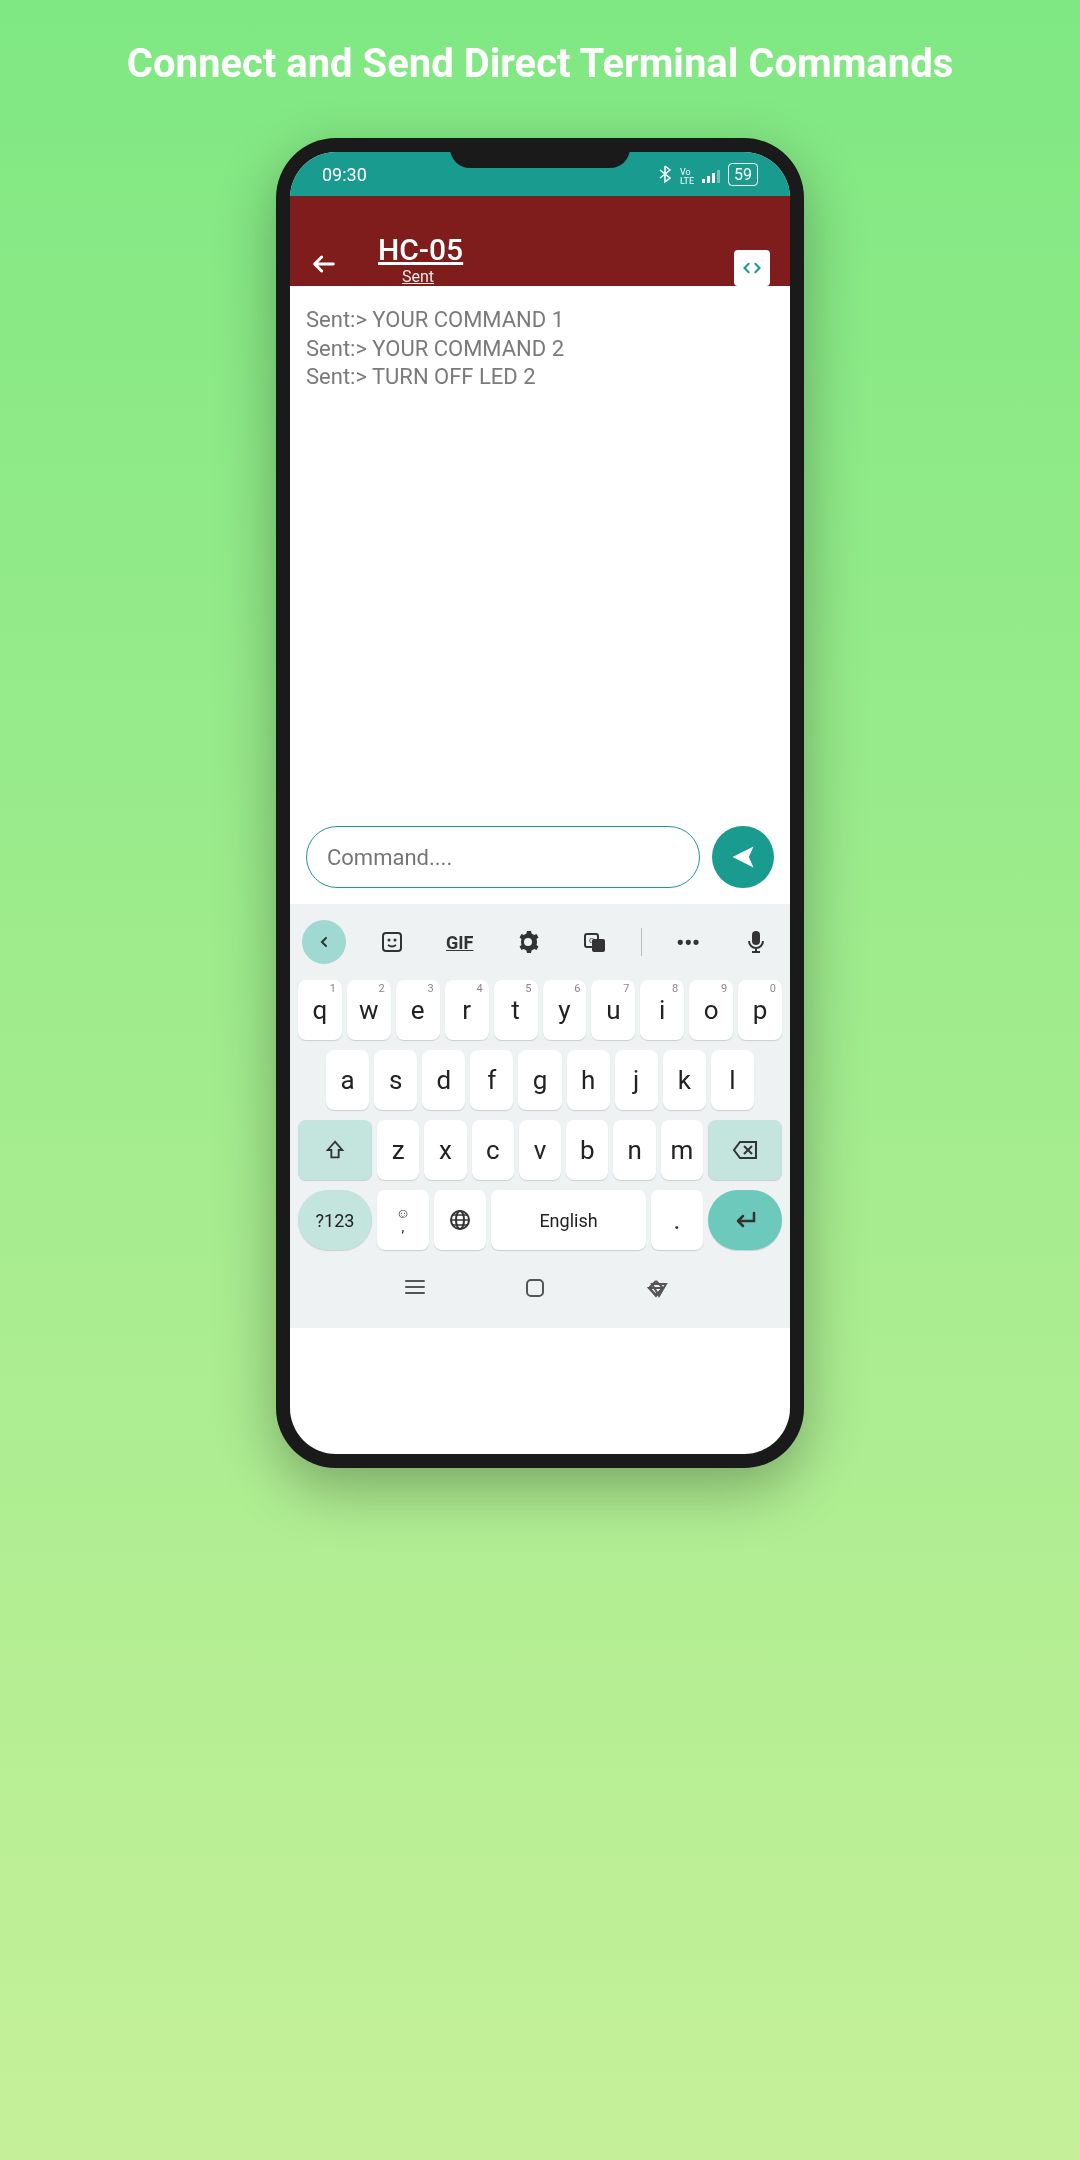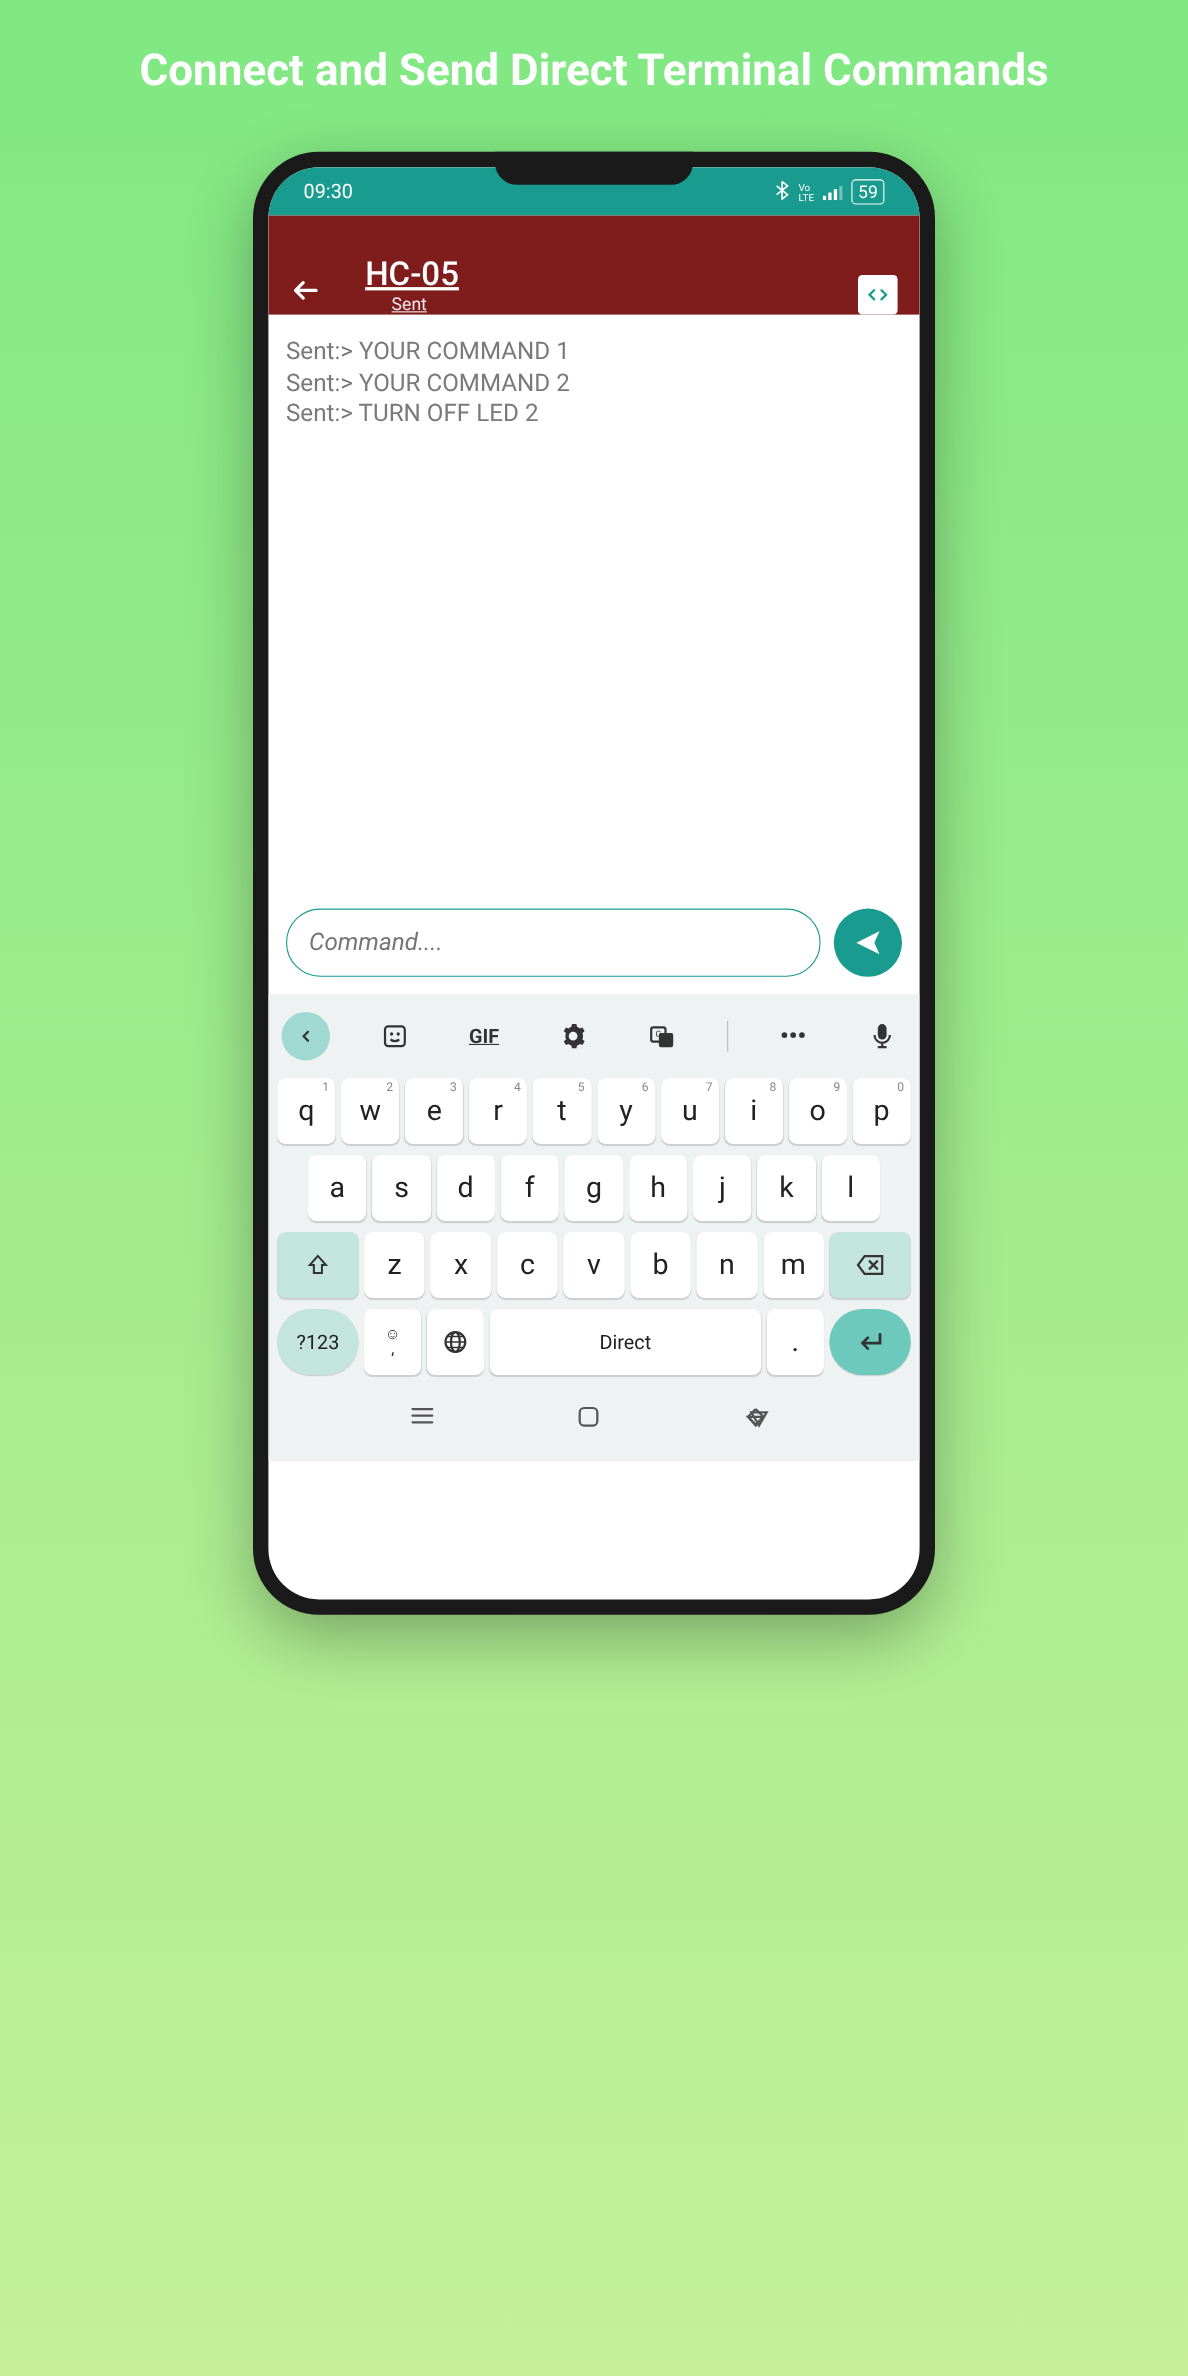--- a/index.html
+++ b/index.html
@@ -18,21 +18,21 @@
       color: white;
       font-size: 40px;
       font-weight: 700;
       text-align: center;
       margin-top: 40px;
       line-height: 1.2;
       padding: 0 40px;
     }
     
     .phone-frame {
-      width: 620px;
+      width: 528px;
       height: 1330px;
       background: #1a1a1a;
       border-radius: 60px;
       margin-top: 50px;
       padding: 14px;
       position: relative;
       box-shadow: 0 20px 60px rgba(0,0,0,0.3);
     }
     
     .phone-frame::before {
@@ -143,21 +143,20 @@
     
     .command-input {
       flex: 1;
       height: 62px;
       border: 1.5px solid #1a9b8f;
       border-radius: 31px;
       padding: 16px 20px;
       font-size: 22px;
       color: #888;
       outline: none;
-      font-style: italic;
     }
     
     .send-btn {
       width: 62px;
       height: 62px;
       background: #1a9b8f;
       border-radius: 50%;
       display: flex;
       align-items: center;
       justify-content: center;
@@ -435,21 +434,21 @@
           <span>☺</span>
           <span>,</span>
         </div>
         <div class="key globe">
           <svg width="24" height="24" viewBox="0 0 24 24" fill="none">
               <circle cx="12" cy="12" r="9" stroke="#333" stroke-width="2"></circle>
               <ellipse cx="12" cy="12" rx="4" ry="9" stroke="#333" stroke-width="2"></ellipse>
               <path d="M3 12H21M4 7H20M4 17H20" stroke="#333" stroke-width="1.5"></path>
             </svg>
         </div>
-        <div class="key space">Direct</div>
+        <div class="key space">English</div>
         <div class="key period">.</div>
         <div class="key enter">
           <svg width="26" height="20" viewBox="0 0 26 20" fill="none">
               <path d="M22 3V11H6M6 11L11 6M6 11L11 16" stroke="#333" stroke-width="2.5" stroke-linecap="round"></path>
             </svg>
         </div>
       </div>
 
       <div class="nav-bar">
         <div class="nav-btn">

